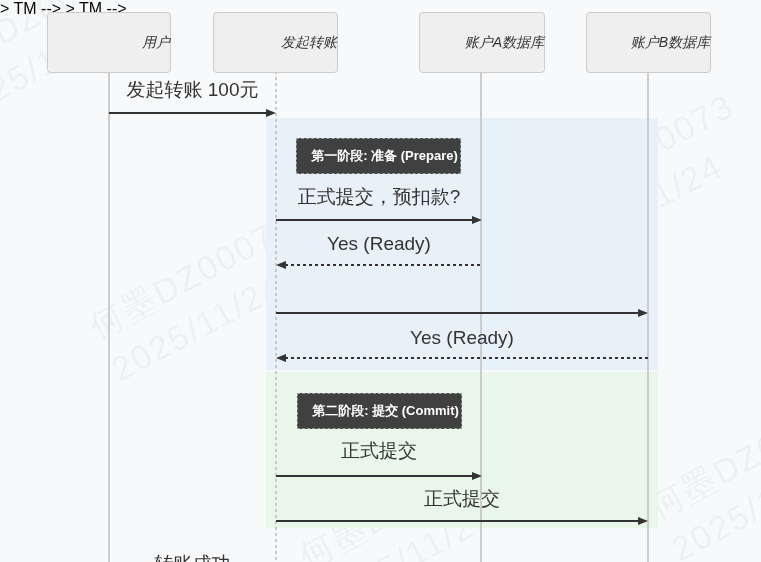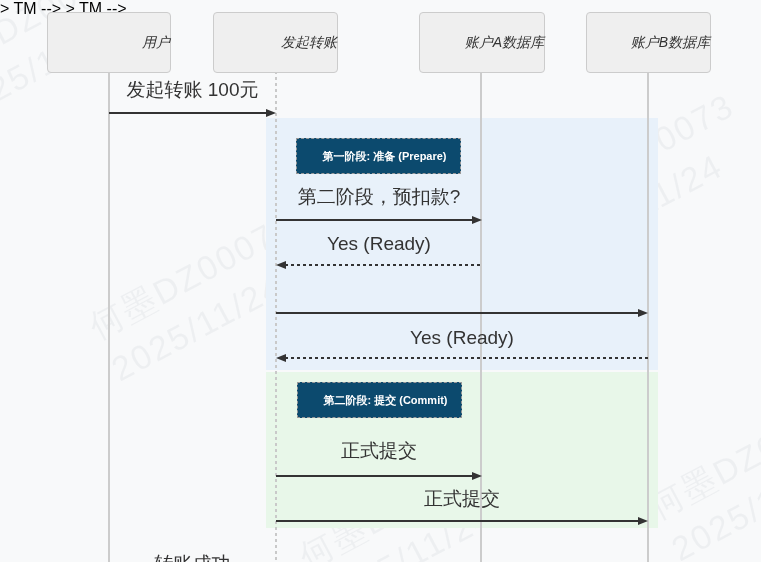--- a/index.html
+++ b/index.html
@@ -19,21 +19,21 @@
   
   .lifeline{position:absolute;top:65px;height:497px;width:2px;background:#cccccc;}
   .lifeline.dashed{background:repeating-linear-gradient(180deg,#c9c9c9 0 3px,transparent 3px 6px);}
 
   
   .actor{position:absolute;top:12px;height:61px;background:#efefef;border:1px solid #cccccc;
          border-radius:4px;display:flex;align-items:center;justify-content:flex-end;
          font-size:14px;color:#333;box-sizing:border-box;font-style:italic;}
 
   
-  .phase-label{position:absolute;background:#0c4a6e;color:#ffffff;font-weight:bold;font-size:11px;
+  .phase-label{position:absolute;background:#404040;color:#ffffff;font-weight:bold;font-size:13px;
                display:flex;align-items:center;justify-content:center;border:1px dashed #9a9a9a;
                box-sizing:border-box;padding-left:12px;}
 
   
   .msg-label{position:absolute;text-align:center;font-size:19px;color:#333;line-height:16px;}
 
   
   .arrow{position:absolute;height:0;}
   .arrow .line{position:absolute;top:-0.8px;height:1.6px;background:#333;}
   .arrow.right .line{left:0;right:9px;}
@@ -100,21 +100,21 @@
     <div class="line"></div>
     <div class="head"></div>
   </div>
 
   
   <div class="phase-label" style="left:296px;top:138px;width:165px;height:36px">
     <span>第一阶段: 准备 (Prepare)</span>
   </div>
 
   
-  <div class="msg-label" style="left:276px;width:206px;top:189px">第二阶段，预扣款?</div>
+  <div class="msg-label" style="left:276px;width:206px;top:189px">正式提交，预扣款?</div>
   <div class="arrow right" style="left:276px;width:206px;top:220px">
     <div class="line"></div>
     <div class="head"></div>
   </div>
 
   &gt; TM --&gt;
   <div class="msg-label" style="left:276px;width:206px;top:236px">Yes (Ready)</div>
   <div class="arrow left dashed" style="left:276px;width:206px;top:265px">
     <div class="line"></div>
     <div class="head"></div>
@@ -127,21 +127,21 @@
   </div>
 
   &gt; TM --&gt;
   <div class="msg-label" style="left:276px;width:372px;top:330px">Yes (Ready)</div>
   <div class="arrow left dashed" style="left:276px;width:372px;top:358px">
     <div class="line"></div>
     <div class="head"></div>
   </div>
 
   
-  <div class="phase-label" style="left:297px;top:382px;width:165px;height:36px">
+  <div class="phase-label" style="left:297px;top:393px;width:165px;height:36px">
     <span>第二阶段: 提交 (Commit)</span>
   </div>
 
   
   <div class="msg-label" style="left:276px;width:206px;top:443px">正式提交</div>
   <div class="arrow right" style="left:276px;width:206px;top:476px">
     <div class="line"></div>
     <div class="head"></div>
   </div>
 

